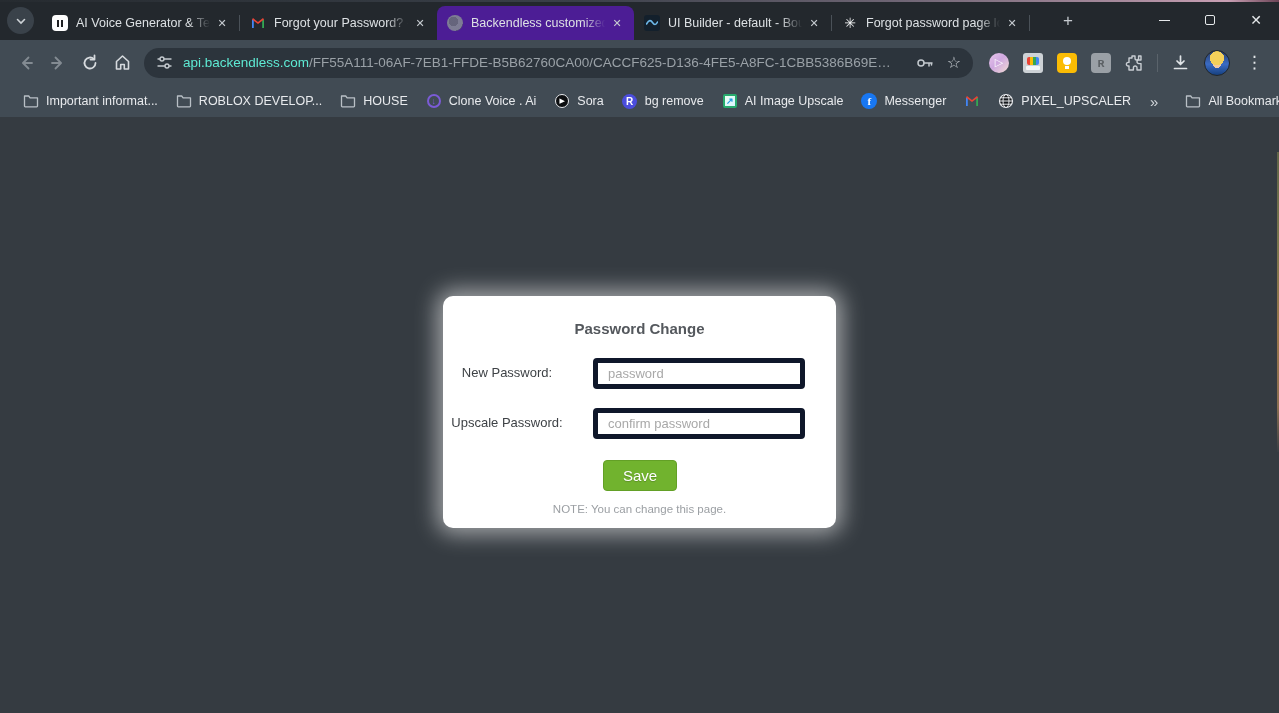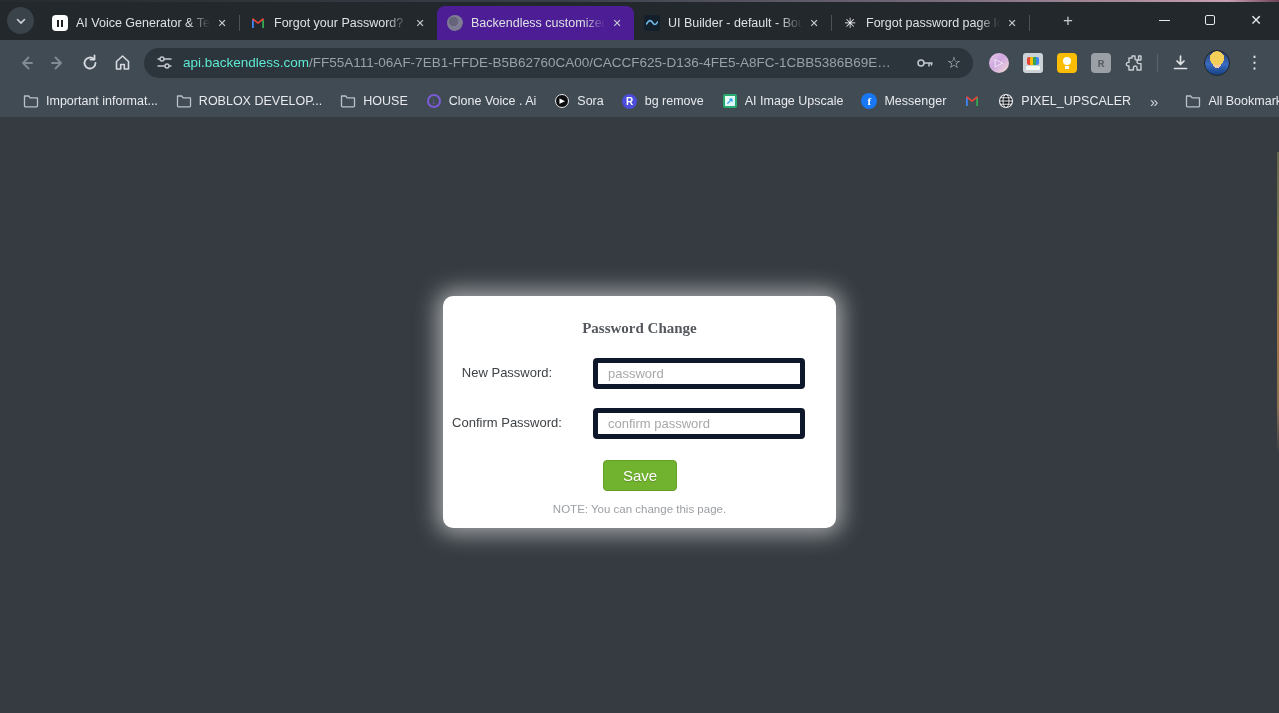--- a/index.html
+++ b/index.html
@@ -95,21 +95,21 @@
   .bm-div { width:1px; height:18px; background:#5a636b; margin:0 4px; }
 
   
   .content { position:absolute; top:117px; left:0; width:1279px; height:596px; background:#353b41; }
   .edge-artifact { position:absolute; right:0; top:35px; width:2px; height:300px;
     background:linear-gradient(180deg,#6b6f4a 0%,#8a8450 30%,#b5854e 60%,#a07b55 85%,#3a3f45 100%); opacity:.8; }
 
   .card { position:absolute; left:443px; top:179px; width:393px; height:232px; background:#fff;
     border-radius:10px; box-shadow:0 0 22px 6px rgba(255,255,255,0.55); }
   .card-title { position:absolute; top:24px; left:0; width:100%; text-align:center;
-    font-size:15px; font-weight:bold; color:#54585d;font-family:Liberation Serif, serif; }
+    font-size:15px; font-weight:bold; color:#54585d; }
   .frow-label { position:absolute; width:140px; text-align:center; font-size:13px; color:#3e4246; }
   .lbl-1 { left:-6px; top:69px; }
   .lbl-2 { left:-6px; top:119px; }
   .frow-input { position:absolute; left:150px; width:212px; height:31px; border:5px solid #0f172a;
     border-radius:4px; font-size:13px; color:#333; padding:0 10px; outline:none; background:#fff;
     font-family:"Liberation Sans",sans-serif; }
   .frow-input::placeholder { color:#a8a8a8; opacity:1; }
   .inp-1 { top:62px; }
   .inp-2 { top:112px; }
   .save-btn { position:absolute; left:160px; top:164px; width:74px; height:31px; background:#71b32e;
@@ -357,21 +357,21 @@
 
 <div class="content">
   <div class="edge-artifact"></div>
 
   <div class="card">
     <div class="card-title">Password Change</div>
 
     <label class="frow-label lbl-1">New Password:</label>
     <input class="frow-input inp-1" type="text" placeholder="password" style="">
 
-    <label class="frow-label lbl-2">Confirm Password:</label>
+    <label class="frow-label lbl-2">Upscale Password:</label>
     <input class="frow-input inp-2" type="text" placeholder="confirm password" style="">
 
     <button class="save-btn">Save</button>
 
     <div class="card-note">NOTE: You can change this page.</div>
   </div>
 </div>
 
 <div class="top-edge"></div>
 

